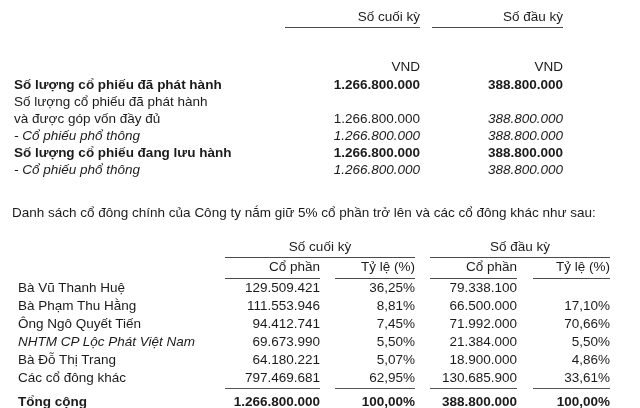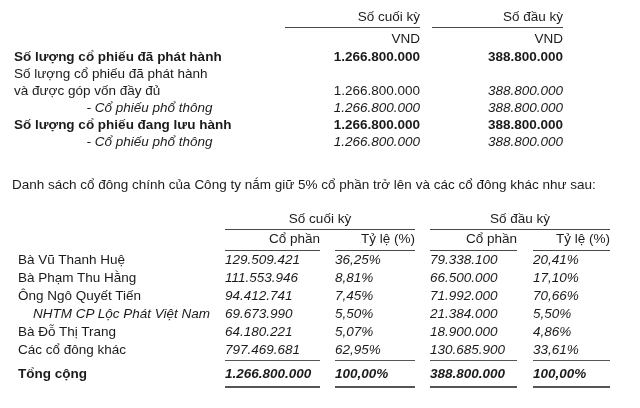--- a/index.html
+++ b/index.html
@@ -7,40 +7,40 @@
   body {
     width:640px; height:408px;
     font-family:"Liberation Sans", sans-serif;
     font-size:13.5px;
     color:#1b1b1b;
     overflow:hidden;
   }
   .page { position:relative; width:640px; height:383px; padding-top:8px; }
 
   .b { font-weight:bold; }
-  .i { font-style:italic;text-align:center; }
+  .i { font-style:italic; }
 
   
   .g1 { display:grid; grid-template-columns:285px 135px 143px; width:563px; line-height:17px; }
   .g1 .lbl { padding-left:14px; }
   .g1 .c { text-align:right; }
   .hl { border-bottom:1.5px solid #4a4a4a; padding-bottom:2px; }
   .hl2 { margin-left:12px; }
-  .vnd-row { padding-top:2px; }
+  .vnd-row { padding-top:2px;margin-top:28px; }
   .row-pad { padding-top:1px; }
   .two-line .c { align-self:end; }
 
   
   .note { margin-top:26px; padding-left:12px; line-height:17px; }
 
   
   .t2 { margin-top:17px; }
   .g2 { display:grid; grid-template-columns:225px 95px 95px 102px 93px; width:610px; line-height:18px; }
   .g2 .name { padding-left:18px; }
-  .g2 .v { text-align:left;font-style:italic; }
+  .g2 .v { text-align:right; }
   .g2 .c4 { margin-left:15px; }
   .g2 .c5 { margin-left:16px; }
   .grp { text-align:center; border-bottom:1.5px solid #4a4a4a; padding-bottom:1px; }
   .grp-end { grid-column:2/4; }
   .grp-begin { grid-column:4/6; margin-left:15px; }
   .sh { text-align:right; border-bottom:1.5px solid #4a4a4a; padding-bottom:2px; }
   .t2-body { }
   .ul { border-bottom:1.5px solid #555555; padding-bottom:1px; }
   .total-row { margin-top:4px; }
   .total-row .v { border-bottom:2px solid #555555; padding-bottom:3px; }
@@ -117,21 +117,20 @@
       <div class="sh c5">Tỷ lệ (%)</div>
     </div>
 
     <div class="t2-body">
 
       <div class="g2">
         <div class="name">Bà Vũ Thanh Huệ</div>
         <div class="v">129.509.421</div>
         <div class="v c4">36,25%</div>
         <div class="v c4">79.338.100</div>
-        <div class="v c5">20,41%</div>
       </div>
 
       <div class="g2">
         <div class="name">Bà Phạm Thu Hằng</div>
         <div class="v">111.553.946</div>
         <div class="v c4">8,81%</div>
         <div class="v c4">66.500.000</div>
         <div class="v c5">17,10%</div>
       </div>
 

